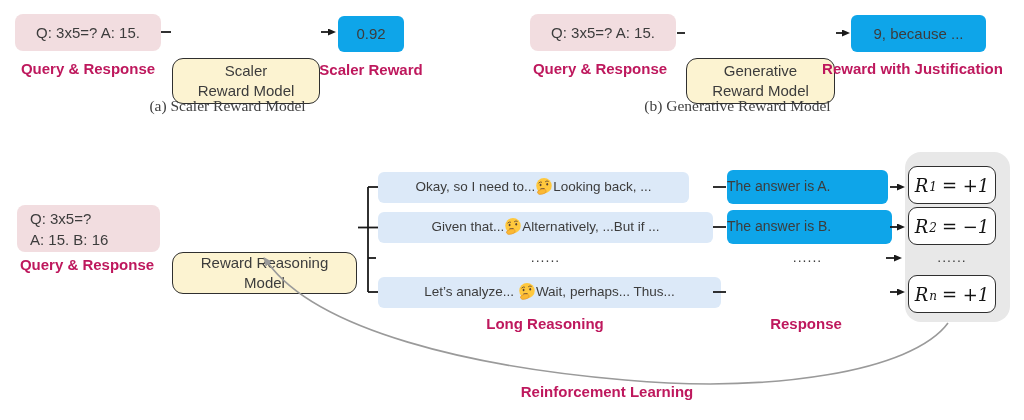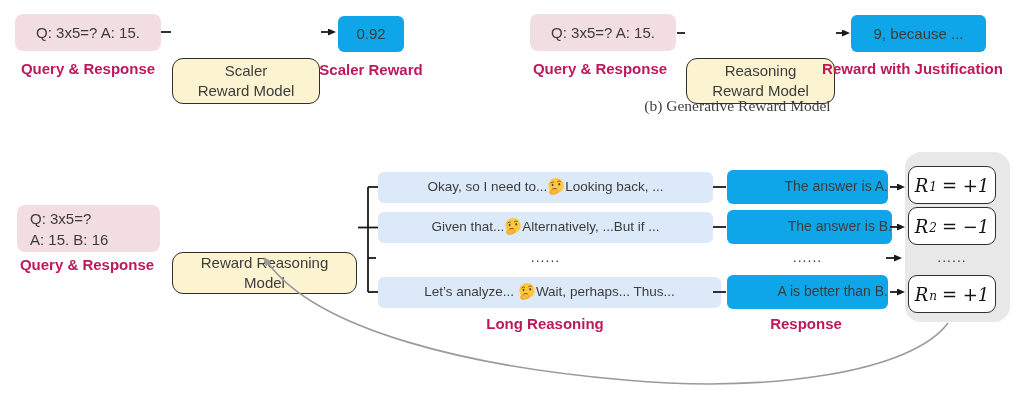--- a/index.html
+++ b/index.html
@@ -16,21 +16,21 @@
         font-family:"DejaVu Serif","Liberation Serif",serif;font-size:18px;color:#141414;}
   .rbox i{font-style:italic;font-weight:400;}
   .rbox sub{font-size:12px;font-style:italic;transform:translateY(2px);margin-left:1px;}
   .rbox .eq{margin-left:5px;font-style:italic;}
   .ctr{display:flex;align-items:center;justify-content:center;text-align:center;}
   .boxtext{font-size:15px;line-height:20px;}
   .lbl{font-weight:bold;color:#be185d;font-size:15px;text-align:center;}
   .cap{font-family:"Liberation Serif",serif;font-size:15.5px;color:#3f3f3f;text-align:center;}
   .bluerow{font-size:13.5px;text-align:center;white-space:nowrap;}
   .bluerow svg{vertical-align:-4px;}
-  .greenrow{font-size:14px;line-height:33px;text-align:right;white-space:nowrap;}
+  .greenrow{font-size:14px;line-height:33px;text-align:left;white-space:nowrap;}
   .dots{font-size:14px;text-align:center;letter-spacing:1px;color:#3c3c3c;}
   svg.overlay{position:absolute;left:0;top:0;pointer-events:none;}
 </style>
 </head>
 <body>
 
 <div id="canvas">
 
   <div class="abs pinkbox ctr boxtext" style="left:15px;top:14px;width:146px;height:37px;">
     <span>Q: 3x5=? A: 15.</span>
@@ -39,27 +39,28 @@
     <span>
       <span>Scaler</span><br>
       <span>Reward Model</span>
     </span>
   </div>
   <div class="abs greenbox ctr boxtext" style="left:338px;top:16px;width:66px;height:36px;">
     <span>0.92</span>
   </div>
   <div class="abs lbl" style="left:6px;top:60px;width:164px;">Query &amp; Response</div>
   <div class="abs lbl" style="left:300px;top:61px;width:142px;">Scaler Reward</div>
+  <div class="abs cap" style="left:105px;top:97px;width:245px;">(a) Scaler Reward Model</div>
 
   <div class="abs pinkbox ctr boxtext" style="left:530px;top:14px;width:146px;height:37px;">
     <span>Q: 3x5=? A: 15.</span>
   </div>
   <div class="abs yellowbox ctr boxtext" style="left:686px;top:11px;width:149px;height:46px;">
     <span>
-      <span>Reasoning</span><br>
+      <span>Generative</span><br>
       <span>Reward Model</span>
     </span>
   </div>
   <div class="abs greenbox ctr boxtext" style="left:851px;top:15px;width:135px;height:37px;">
     <span>9, because ...</span>
   </div>
   <div class="abs lbl" style="left:518px;top:60px;width:164px;">Query &amp; Response</div>
   <div class="abs lbl" style="left:805px;top:60px;width:215px;">Reward with Justification</div>
   <div class="abs cap" style="left:615px;top:97px;width:245px;">(b) Generative Reward Model</div>
 
@@ -69,21 +70,21 @@
   </div>
   <div class="abs lbl" style="left:4px;top:256px;width:166px;">Query &amp; Response</div>
 
   <div class="abs yellowbox ctr boxtext" style="left:172px;top:205px;width:185px;height:42px;">
     <span>
       <span>Reward Reasoning</span><br>
       <span>Model</span>
     </span>
   </div>
 
-  <div class="abs bluebox bluerow" style="left:378px;top:172px;width:335px;height:31px;line-height:30px;">
+  <div class="abs bluebox bluerow" style="left:378px;top:172px;width:311px;height:31px;line-height:30px;">
     <span>Okay, so I need to...</span><svg width="18" height="18" viewBox="0 0 20 20">
         <circle cx="10" cy="9.6" r="8.6" fill="#FFC83D"></circle>
         <path d="M4.2,6.6 q1.6,-1.9 3.2,-0.9" stroke="#7a5b35" stroke-width="1.1" fill="none" stroke-linecap="round"></path>
         <path d="M11.6,5.1 q1.6,-1.4 3.2,-0.4" stroke="#7a5b35" stroke-width="1.1" fill="none" stroke-linecap="round"></path>
         <ellipse cx="6.2" cy="8.9" rx="1" ry="1.3" fill="#584337"></ellipse>
         <ellipse cx="13.6" cy="8.1" rx="1" ry="1.3" fill="#584337"></ellipse>
         <path d="M6.1,13.4 q2.1,-1.2 4.3,-0.4" stroke="#584337" stroke-width="1.1" fill="none" stroke-linecap="round"></path>
         <ellipse cx="7.6" cy="16.4" rx="5" ry="2.7" fill="#FBB832" stroke="#E0952B" stroke-width="0.7" transform="rotate(-14 7.6 16.4)"></ellipse>
       </svg><span>Looking back, ...</span>
   </div>
@@ -107,21 +108,20 @@
         <ellipse cx="6.2" cy="8.9" rx="1" ry="1.3" fill="#584337"></ellipse>
         <ellipse cx="13.6" cy="8.1" rx="1" ry="1.3" fill="#584337"></ellipse>
         <path d="M6.1,13.4 q2.1,-1.2 4.3,-0.4" stroke="#584337" stroke-width="1.1" fill="none" stroke-linecap="round"></path>
         <ellipse cx="7.6" cy="16.4" rx="5" ry="2.7" fill="#FBB832" stroke="#E0952B" stroke-width="0.7" transform="rotate(-14 7.6 16.4)"></ellipse>
       </svg><span>Wait, perhaps... Thus...</span>
   </div>
 
   <div class="abs greenbox greenrow" style="left:727px;top:170px;width:161px;height:34px;">The answer is A.</div>
   <div class="abs greenbox greenrow" style="left:727px;top:210px;width:165px;height:34px;">The answer is B.</div>
   <div class="abs dots" style="left:727px;top:249px;width:161px;">......</div>
-  <div class="abs greenbox greenrow" style="left:727px;top:275px;width:161px;height:34px;">A is better than B.</div>
 
   <div class="abs graypanel" style="left:905px;top:152px;width:105px;height:170px;"></div>
   <div class="abs rbox" style="left:908px;top:166px;width:88px;height:38px;">
     <i>R</i>
       <sub>1</sub>
       <span class="eq">= +1</span>
   </div>
   <div class="abs rbox" style="left:908px;top:207px;width:88px;height:38px;">
     <i>R</i>
       <sub>2</sub>
@@ -129,20 +129,21 @@
   </div>
   <div class="abs dots" style="left:908px;top:249px;width:88px;">......</div>
   <div class="abs rbox" style="left:908px;top:275px;width:88px;height:38px;">
     <i>R</i>
       <sub>n</sub>
       <span class="eq">= +1</span>
   </div>
 
   <div class="abs lbl" style="left:430px;top:315px;width:230px;">Long Reasoning</div>
   <div class="abs lbl" style="left:722px;top:315px;width:168px;">Response</div>
+  <div class="abs lbl" style="left:498px;top:383px;width:218px;">Reinforcement Learning</div>
 
   <svg class="overlay" width="1024" height="420">
     <defs>
       <marker id="ah" markerUnits="userSpaceOnUse" markerWidth="9" markerHeight="9" refX="1" refY="3.5" orient="auto">
         <path d="M0,0 L8,3.5 L0,7 Z" fill="#1a1a1a"></path>
       </marker>
       <marker id="ahg" markerUnits="userSpaceOnUse" markerWidth="10" markerHeight="10" refX="1.5" refY="4" orient="auto">
         <path d="M0,0 L9,4 L0,8 Z" fill="#9a9a9a"></path>
       </marker>
     </defs>

